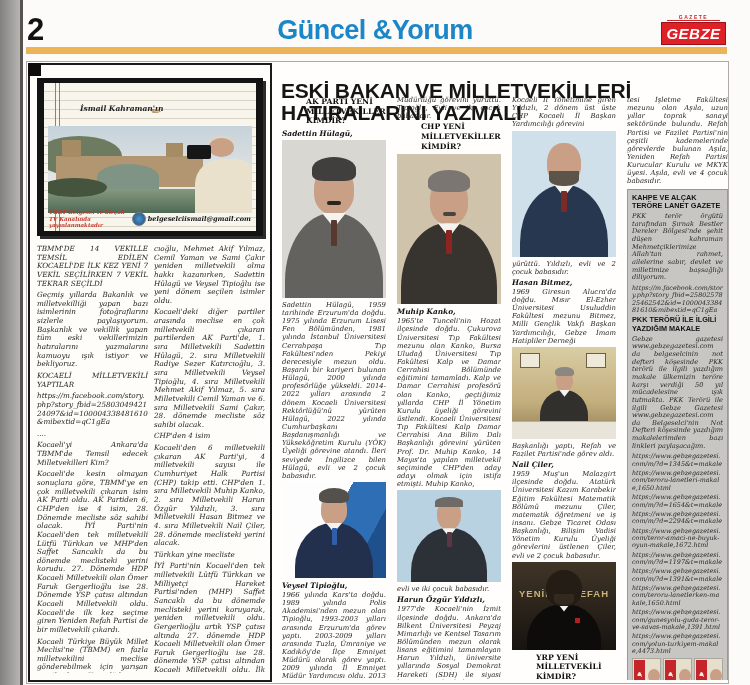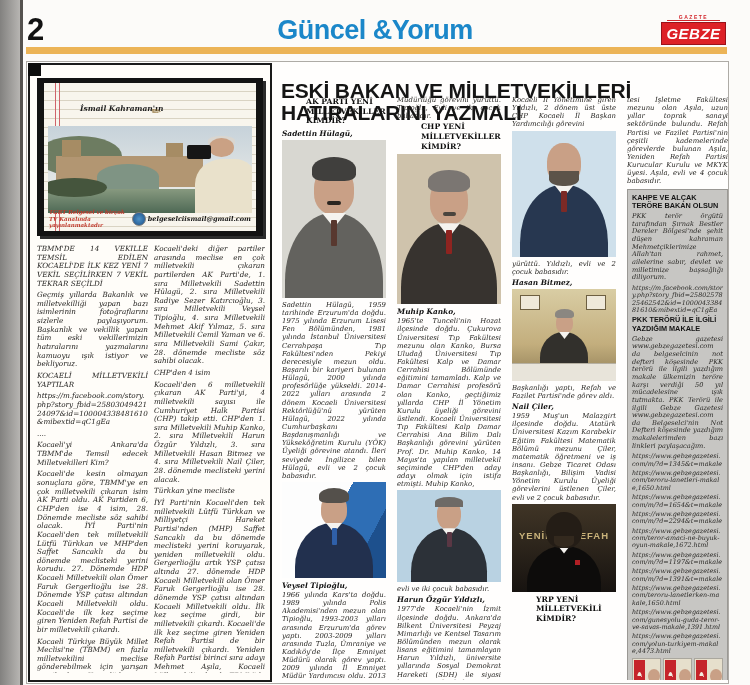--- a/index.html
+++ b/index.html
@@ -197,20 +197,21 @@
       <p class="p-caps">TBMM'DE 14 VEKİLLE TEMSİL EDİLEN KOCAELİ'DE İLK KEZ YENİ 7 VEKİL SEÇİLİRKEN 7 VEKİL TEKRAR SEÇİLDİ</p>
       <p>Geçmiş yıllarda Bakanlık ve milletvekilliği yapan bazı isimlerinin fotoğraflarını sizlerle paylaşıyorum. Başkanlık ve vekillik yapan tüm eski vekillerimizin hatıralarını yazmalarını kamuoyu ışık istiyor ve bekliyoruz.</p>
       <p class="p-bold">KOCAELİ MİLLETVEKİLİ YAPTILAR</p>
       <p class="p-link">https://m.facebook.com/story.php?story_fbid=2580304942124097&amp;id=100004338481610&amp;mibextid=qC1gEa</p>
       <p>....</p>
       <p class="p-bold">Kocaeli'yi Ankara'da TBMM'de Temsil edecek Milletvekilleri Kim?</p>
       <p>Kocaeli'de kesin olmayan sonuçlara göre, TBMM'ye en çok milletvekili çıkaran isim AK Parti oldu. AK Partiden 6, CHP'den ise 4 isim, 28. Dönemde mecliste söz sahibi olacak. İYİ Parti'nin Kocaeli'den tek milletvekili Lütfü Türkkan ve MHP'den Saffet Sancaklı da bu dönemde meclisteki yerini korudu. 27. Dönemde HDP Kocaeli Milletvekili olan Ömer Faruk Gergerlioğlu ise 28. Dönemde YSP çatısı altından Kocaeli Milletvekili oldu. Kocaeli'de ilk kez seçime giren Yeniden Refah Partisi de bir milletvekili çıkardı.</p>
       <p>Kocaeli Türkiye Büyük Millet Meclisi'ne (TBMM) en fazla milletvekilini meclise gönderebilmek için yarışan partilerden Kocaeli'den en fazla milletvekilini AK Parti çıkardı. AK Parti'nin 27. Dönem Kocaeli Milletvekilleri Radiye Sezer Katır-</p>
     </div>
     <div class="panel-col pc2">
+      <p>cıoğlu, Mehmet Akif Yılmaz, Cemil Yaman ve Sami Çakır yeniden milletvekili olma hakkı kazanırken, Sadettin Hülagü ve Veysel Tipioğlu ise yeni dönem seçilen isimler oldu.</p>
       <p>Kocaeli'deki diğer partiler arasında meclise en çok milletvekili çıkaran partilerden AK Parti'de, 1. sıra Milletvekili Sadettin Hülagü, 2. sıra Milletvekili Radiye Sezer Katırcıoğlu, 3. sıra Milletvekili Veysel Tipioğlu, 4. sıra Milletvekili Mehmet Akif Yılmaz, 5. sıra Milletvekili Cemil Yaman ve 6. sıra Milletvekili Sami Çakır, 28. dönemde mecliste söz sahibi olacak.</p>
       <p class="p-bold">CHP'den 4 isim</p>
       <p>Kocaeli'den 6 milletvekili çıkaran AK Parti'yi, 4 milletvekili sayısı ile Cumhuriyet Halk Partisi (CHP) takip etti. CHP'den 1. sıra Milletvekili Muhip Kanko, 2. sıra Milletvekili Harun Özgür Yıldızlı, 3. sıra Milletvekili Hasan Bitmez ve 4. sıra Milletvekili Nail Çiler, 28. dönemde meclisteki yerini alacak.</p>
       <p class="p-bold">Türkkan yine mecliste</p>
       <p>İYİ Parti'nin Kocaeli'den tek milletvekili Lütfü Türkkan ve Milliyetçi Hareket Partisi'nden (MHP) Saffet Sancaklı da bu dönemde meclisteki yerini koruyarak, yeniden milletvekili oldu. Gergerlioğlu artık YSP çatısı altında 27. dönemde HDP Kocaeli Milletvekili olan Ömer Faruk Gergerlioğlu ise 28. dönemde YSP çatısı altından Kocaeli Milletvekili oldu. İlk kez seçime girdi, bir milletvekili çıkardı. Kocaeli'de ilk kez seçime giren Yeniden Refah Partisi de bir milletvekili çıkardı. Yeniden Refah Partisi birinci sıra adayı Mehmet Aşıla, Kocaeli Milletvekili olarak TBMM'de söz sahibi olacak.</p>
     </div>
   </aside>
 
   <h1 class="abs headline">ESKİ BAKAN VE MİLLETVEKİLLERİ HATIRALARINI YAZMALI</h1>
 
@@ -271,20 +272,21 @@
     <div class="ph phC1">
       <div class="bgfill"></div>
         <div class="torso"></div>
         <div class="shirt"></div>
         <div class="tie"></div>
       <div class="head"></div>
         <div class="beard"></div>
     </div>
     <p>yürüttü. Yıldızlı, evli ve 2 çocuk babasıdır.</p>
     <div class="pname">Hasan Bitmez,</div>
+    <p>1969 Giresun Alucra'da doğdu. Mısır El-Ezher Üniversitesi Usuluddin Fakültesi mezunu Bitmez, Milli Gençlik Vakfı Başkan Yardımcılığı, Gebze İmam Hatipliler Derneği</p>
     <div class="ph phC2">
       <div class="bgfill"></div>
         <div class="frame1"></div>
         <div class="frame2"></div>
       <div class="torso"></div>
         <div class="shirt"></div>
         <div class="head"></div>
         <div class="hair"></div>
       <div class="desk"></div>
     </div>
@@ -301,21 +303,21 @@
         <div class="head"></div>
         <div class="beard"></div>
     </div>
     <div class="col-h">YRP YENİ MİLLETVEKİLİ KİMDİR?</div>
 
   </div>
 
   <div class="abs col colD">
     <p>tesi İşletme Fakültesi mezunu olan Aşıla, uzun yıllar toprak sanayi sektöründe bulundu. Refah Partisi ve Fazilet Partisi'nin çeşitli kademelerinde görevlerde bulunan Aşıla, Yeniden Refah Partisi Kurucular Kurulu ve MKYK üyesi. Aşıla, evli ve 4 çocuk babasıdır.</p>
     <div class="graybox">
-      <h4>KAHPE VE ALÇAK TERÖRE BAKAN OLSUN</h4>
+      <h4>KAHPE VE ALÇAK TERÖRE LANET GAZETE</h4>
       <p>PKK terör örgütü tarafından Şırnak Bestler Dereler Bölgesi'nde şehit düşen kahraman Mehmetçiklerimize Allah'tan rahmet, ailelerine sabır, devlet ve milletimize başsağlığı diliyorum.</p>
       <div class="gb-link">https://m.facebook.com/story.php?story_fbid=2580257825462542&amp;id=100004338481610&amp;mibextid=qC1gEa</div>
       <h4>PKK TERÖRÜ İLE İLGİLİ YAZDIĞIM MAKALE</h4>
       <p>Gebze gazetesi www.gebzegazetesi.com da belgeselcinin not defteri köşesinde PKK terörü ile ilgili yazdığım makale ülkemizin teröre karşı verdiği 50 yıl mücadelesine ışık tutmakta. PKK Terörü ile ilgili Gebze Gazetesi www.gebzegazetesi.com da Belgeselci'nin Not Defteri köşesinde yazdığım makalelerimden bazı linkleri paylaşacağım.</p>
       <div class="gb-link">https://www.gebzegazetesi.com/m/?d=1345&amp;t=makale</div>
       <div class="gb-link">https://www.gebzegazetesi.com/teroru-lanetleri-makale,1650.html</div>
       <div class="gb-link">https://www.gebzegazetesi.com/m/?d=1654&amp;t=makale</div>
       <div class="gb-link">https://www.gebzegazetesi.com/m/?d=2294&amp;t=makale</div>
       <div class="gb-link">https://www.gebzegazetesi.com/teror-amaci-ne-buyuk-oyun-makale,1672.html</div>
       <div class="gb-link">https://www.gebzegazetesi.com/m/?d=1197&amp;t=makale</div>

